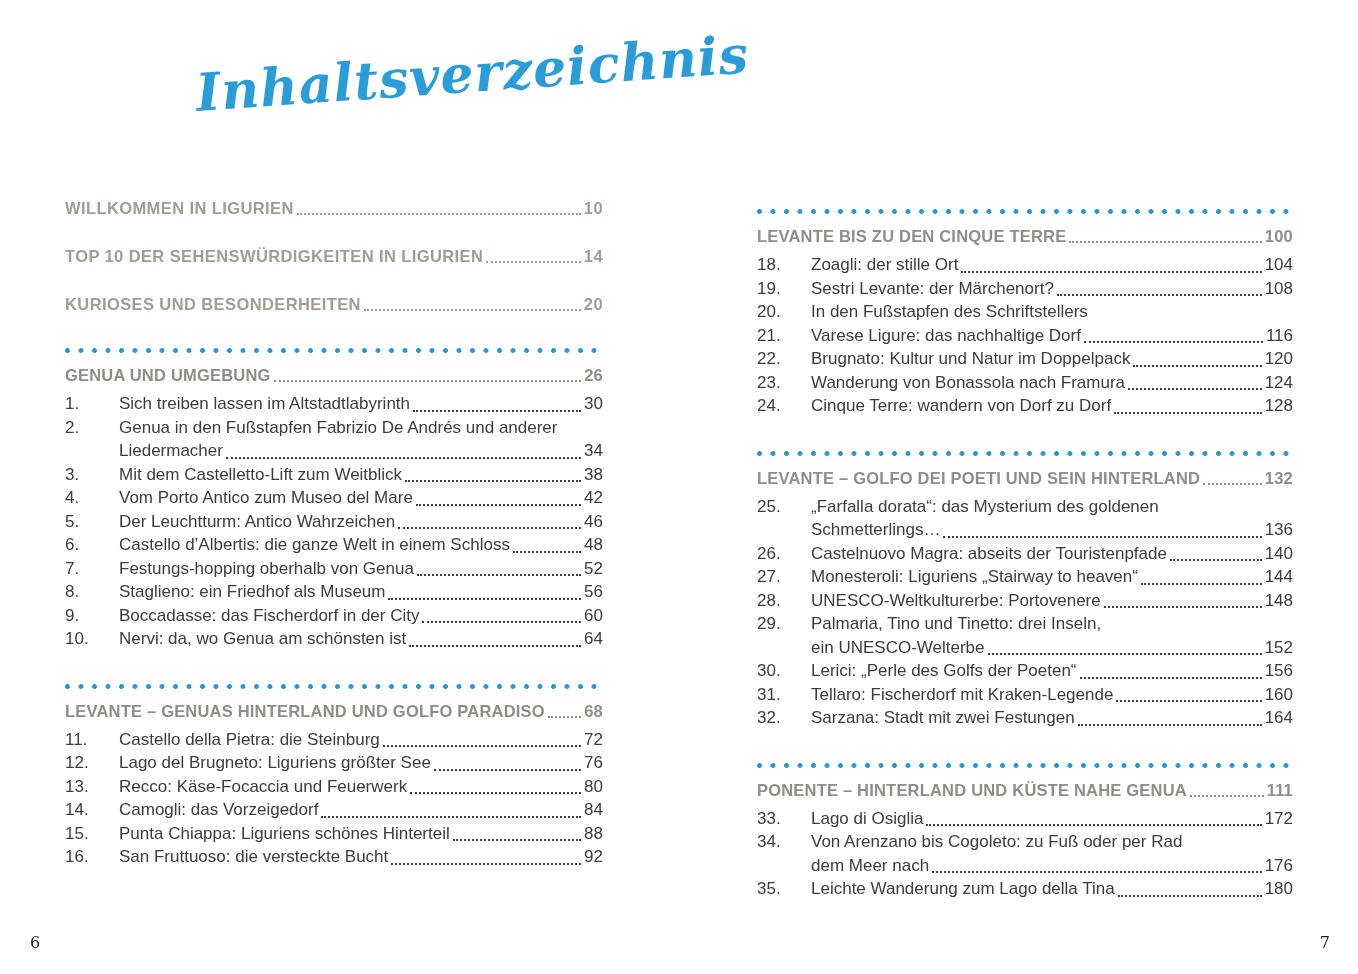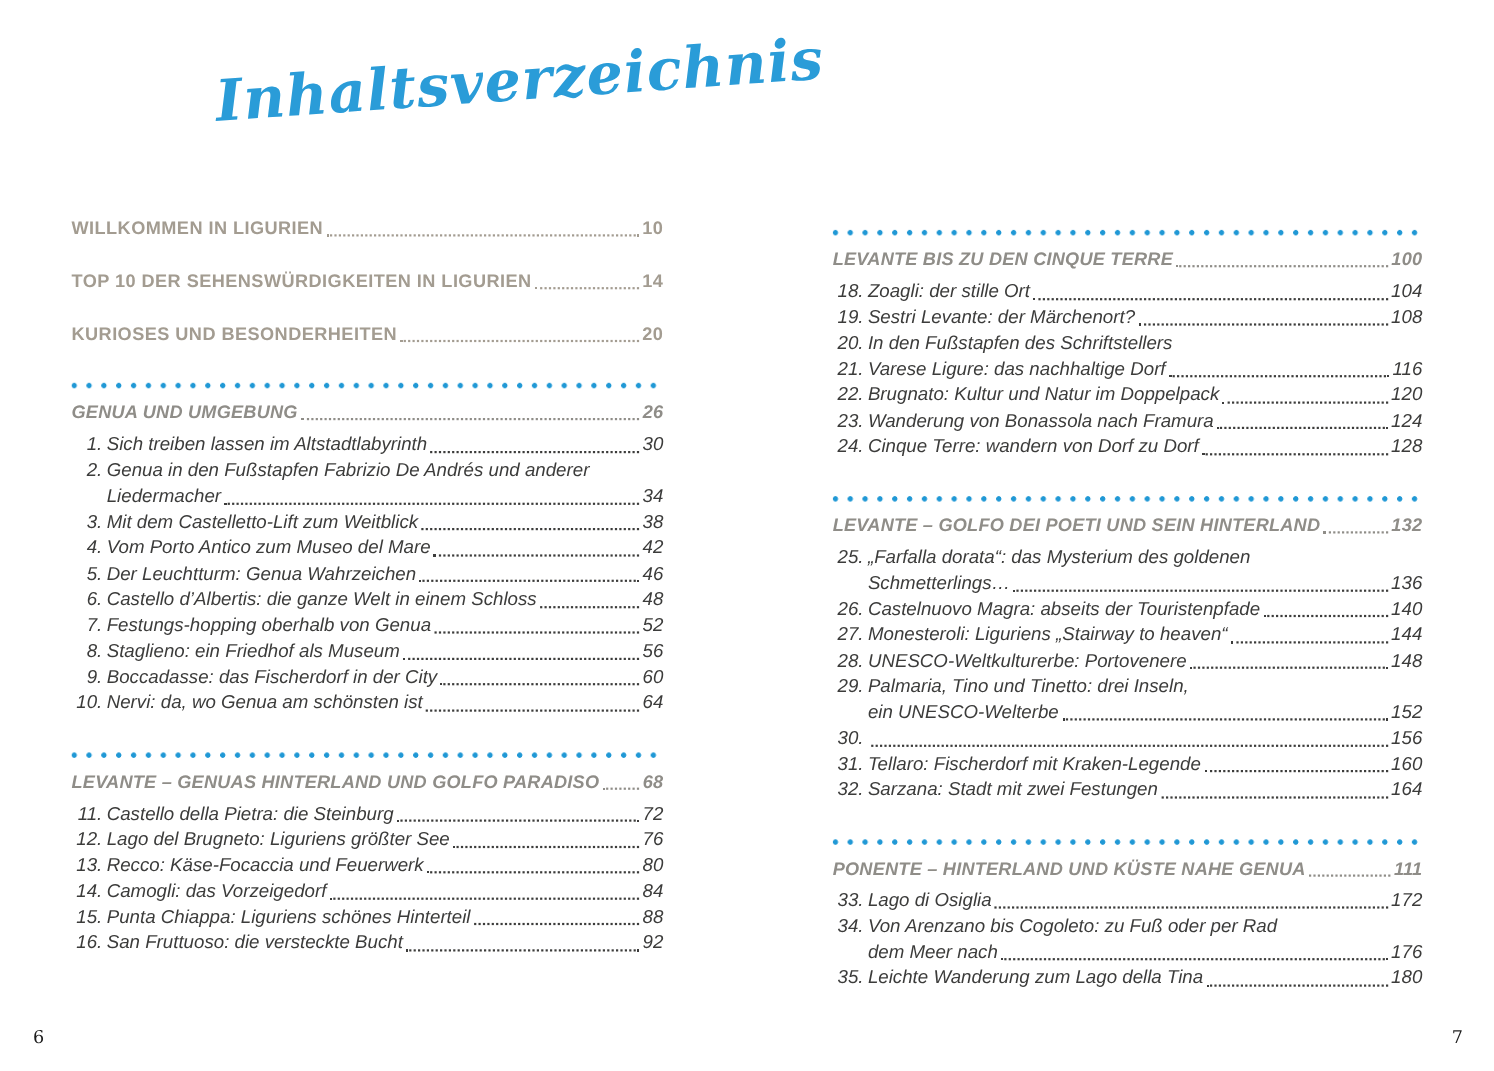--- a/index.html
+++ b/index.html
@@ -38,41 +38,41 @@
   .pageref { white-space:nowrap; }
 
   .top-entry {
     font-weight:bold; font-size:16.5px; line-height:22px;
     letter-spacing:0.4px;
     color:#a39c91;
     margin-bottom:26px;
   }
   .top-entry .label { white-space:nowrap; }
 
-  .toc-section { margin-top:33px;font-style:italic; }
+  .toc-section { margin-top:33px; }
   .col-left  .toc-section:first-of-type { margin-top:15px; }
   .col-right .toc-section:first-of-type { margin-top:0; }
 
   .sep-dots {
     height:5px; margin-bottom:11px;
     background-image:radial-gradient(circle at 2.5px 2.5px, #2098d5 2.1px, rgba(32,152,213,0) 2.7px);
     background-size:13.5px 5px;
     background-repeat:repeat-x;
   }
 
   .section-header {
     font-weight:bold; font-size:16.5px; line-height:22px;
     letter-spacing:0.2px;
     color:#8f8d88;
     margin-bottom:6px;
   }
   .section-header .label { white-space:nowrap; }
 
   .toc-item { display:flex; font-size:17px; line-height:23.5px; }
-  .toc-item .num { flex:0 0 28px; width:28px; text-align:right; margin-right:4px; }
+  .toc-item .num { flex:0 0 28px; width:28px; text-align:left; margin-right:26px; }
   .toc-item .content { flex:1 1 auto; min-width:0; }
   .toc-item .line { white-space:nowrap; }
   .toc-item .line-last { display:flex; white-space:nowrap; }
 
   .folio {
     position:absolute; bottom:22px;
     font-family:"DejaVu Serif", serif;
     font-size:16px; color:#1c1c1c;
   }
   .folio-left  { left:30px; }
@@ -145,21 +145,21 @@
               <span class="text">Vom Porto Antico zum Museo del Mare</span>
               <span class="leader"></span>
               <span class="pageref">42</span>
             </div>
           </div>
         </div>
         <div class="toc-item">
           <span class="num">5.</span>
           <div class="content">
             <div class="line-last">
-              <span class="text">Der Leuchtturm: Genua Wahrzeichen</span>
+              <span class="text">Der Leuchtturm: Antico Wahrzeichen</span>
               <span class="leader"></span>
               <span class="pageref">46</span>
             </div>
           </div>
         </div>
         <div class="toc-item">
           <span class="num">6.</span>
           <div class="content">
             <div class="line-last">
               <span class="text">Castello d’Albertis: die ganze Welt in einem Schloss</span>
@@ -409,20 +409,21 @@
               <span class="text">ein UNESCO-Welterbe</span>
               <span class="leader"></span>
               <span class="pageref">152</span>
             </div>
           </div>
         </div>
         <div class="toc-item">
           <span class="num">30.</span>
           <div class="content">
             <div class="line-last">
+              <span class="text">Lerici: „Perle des Golfs der Poeten“</span>
               <span class="leader"></span>
               <span class="pageref">156</span>
             </div>
           </div>
         </div>
         <div class="toc-item">
           <span class="num">31.</span>
           <div class="content">
             <div class="line-last">
               <span class="text">Tellaro: Fischerdorf mit Kraken-Legende</span>

